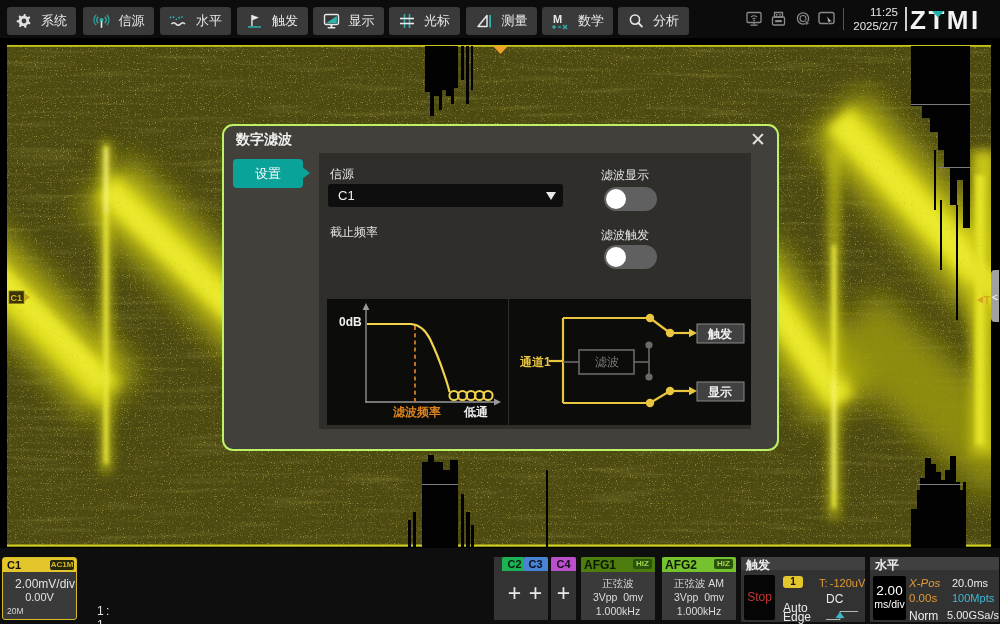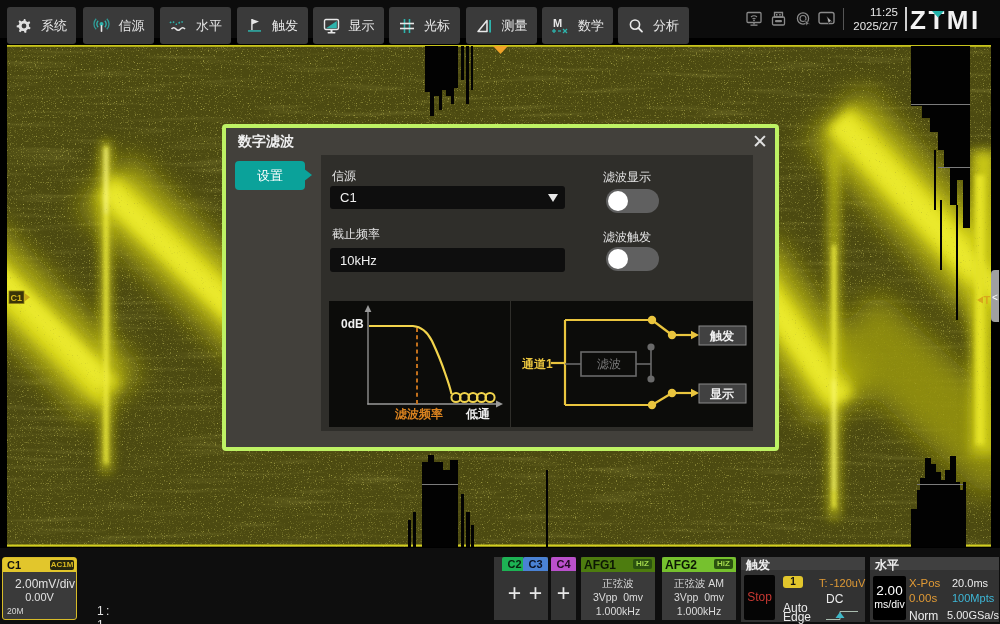--- a/index.html
+++ b/index.html
@@ -1,29 +1,29 @@
 <!DOCTYPE html>
 <html><head>
 <meta charset="utf-8">
 <style>
   html,body{margin:0;padding:0;background:#000;}
   body{width:1000px;height:624px;position:relative;overflow:hidden;
        font-family:"Liberation Sans", sans-serif;}
   .abs{position:absolute;}
   
   #topbar{position:absolute;left:0;top:0;width:1000px;height:38px;background:#0c0c0c;}
-  .tbtn{position:absolute;top:7px;width:71px;height:37px;background:#3a3a3a;border-radius:3px;
+  .tbtn{position:absolute;top:7px;width:71px;height:28px;background:#3a3a3a;border-radius:3px;
         display:flex;align-items:center;justify-content:center;gap:9px;
         color:#e8e8e8;font-size:13px;}
   .tbtn svg{flex:0 0 auto;}
   
   #botbar{position:absolute;left:0;top:548px;width:1000px;height:76px;background:#0e0e0e;}
   
   #dialog{position:absolute;left:222px;top:124px;width:557px;height:327px;
-          background:#42403b;border:4px solid #bef264;border-radius:4px;box-sizing:border-box;}
+          background:#42403b;border:2px solid #bef264;border-radius:11px;box-sizing:border-box;}
 </style>
 </head>
 <body>
 
 <svg id="wave" class="abs" style="left:0;top:0" width="1000" height="624" viewBox="0 0 1000 624">
 <defs>
   <filter id="speck" x="0" y="0" width="100%" height="100%">
     <feTurbulence type="fractalNoise" baseFrequency="0.85" numOctaves="2" seed="7"></feTurbulence>
     <feColorMatrix type="matrix" values="0 0 0 0 0.55  0 0 0 0 0.53  0 0 0 0 0.10  0 0 0 2.9 -1.75"></feColorMatrix>
   </filter>
@@ -260,23 +260,20 @@
   <div class="abs" style="left:9px;top:33px;width:70px;height:29px;background:#0ba29a;border-radius:4px;color:#fff;font-size:13px;display:flex;align-items:center;justify-content:center;">设置</div>
   <div class="abs" style="left:77px;top:40px;width:0;height:0;border-left:9px solid #0ba29a;border-top:7.5px solid transparent;border-bottom:7.5px solid transparent;"></div>
 
   <div class="abs" style="left:95px;top:27px;width:432px;height:276px;background:#2f2e2a;">
     <div class="abs" style="left:11px;top:13px;font-size:12px;color:#e4e4e4;">信源</div>
     <div class="abs" style="left:9px;top:31px;width:235px;height:23px;background:#0e0e0e;border-radius:3px;">
       <span class="abs" style="left:10px;top:4px;font-size:13px;color:#f0f0f0;">C1</span>
       <span class="abs" style="left:218px;top:8px;width:0;height:0;border-top:8px solid #e8e8e8;border-left:5.5px solid transparent;border-right:5.5px solid transparent;"></span>
     </div>
     <div class="abs" style="left:11px;top:71px;font-size:12px;color:#e4e4e4;">截止频率</div>
-    <div class="abs" style="left:9px;top:93px;width:235px;height:24px;background:#0e0e0e;border-radius:3px;">
-      <span class="abs" style="left:10px;top:5px;font-size:13px;color:#f0f0f0;">10kHz</span>
-    </div>
     <div class="abs" style="left:282px;top:14px;font-size:12px;color:#e4e4e4;">滤波显示</div>
     <div class="abs" style="left:285px;top:34px;width:53px;height:24px;background:#606060;border-radius:12px;">
       <span class="abs" style="left:2px;top:2px;width:20px;height:20px;background:#fff;border-radius:50%;"></span>
     </div>
     <div class="abs" style="left:282px;top:74px;font-size:12px;color:#e4e4e4;">滤波触发</div>
     <div class="abs" style="left:285px;top:92px;width:53px;height:24px;background:#606060;border-radius:12px;">
       <span class="abs" style="left:2px;top:2px;width:20px;height:20px;background:#fff;border-radius:50%;"></span>
     </div>
 
     <svg class="abs" style="left:8px;top:146px" width="181" height="126" viewBox="0 0 181 126">
@@ -404,20 +401,20 @@
   </div>
 
   <div class="abs" style="left:870px;top:9px;width:129px;height:65px;background:#323232;">
     <div class="abs" style="left:0;top:0;width:129px;height:13px;background:#404040;">
       <span class="abs" style="left:5px;top:0px;font-size:12px;font-weight:bold;color:#f0f0f0;">水平</span>
     </div>
     <div class="abs" style="left:3px;top:19px;width:33px;height:44px;background:#000;border-radius:2px;text-align:center;">
       <div style="font-size:13.5px;color:#fff;margin-top:7px;">2.00</div>
       <div style="font-size:10.5px;color:#fff;">ms/div</div>
     </div>
-    <div class="abs" style="left:39px;top:20px;font-size:11.5px;color:#e09a35;">X-Pos</div>
+    <div class="abs" style="left:39px;top:20px;font-size:11.5px;color:#e09a35;font-style:italic;">X-Pos</div>
     <div class="abs" style="left:39px;top:35px;font-size:11.5px;color:#e09a35;">0.00s</div>
     <div class="abs" style="left:39px;top:52px;font-size:12px;color:#ececec;">Norm</div>
     <div class="abs" style="left:82px;top:20px;font-size:11px;color:#ececec;">20.0ms</div>
     <div class="abs" style="left:82px;top:35px;font-size:11px;color:#3eb8d8;">100Mpts</div>
     <div class="abs" style="left:77px;top:52px;font-size:11px;color:#ececec;">5.00GSa/s</div>
   </div>
 </div>
 
 </body></html>

